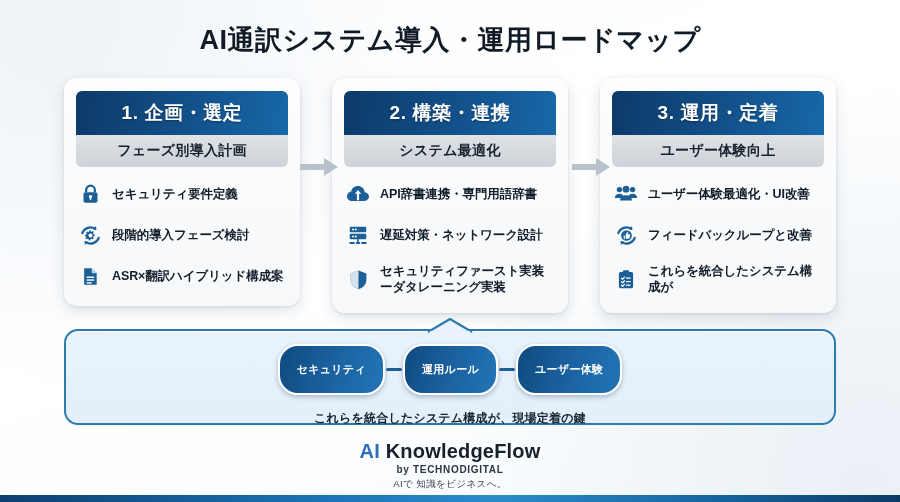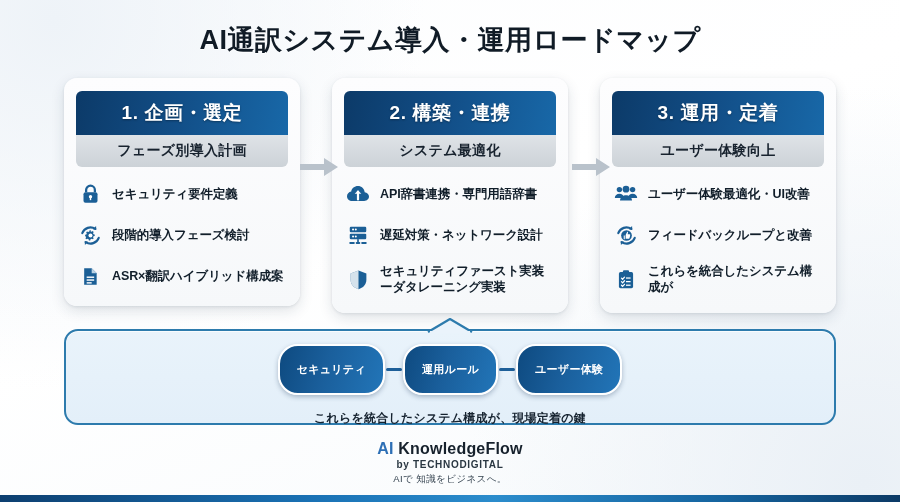--- a/index.html
+++ b/index.html
@@ -142,21 +142,21 @@
     font-size:12px;
     font-weight:bold;
     color:#15222f;
     margin-top:15px;
     letter-spacing:.2px;
   }
 
   
   .footer { text-align:center; margin-top:15px; }
   .brand {
-    font-size:16px;
+    font-size:20px;
     font-weight:bold;
     letter-spacing:.2px;
     color:#16212c;
   }
   .brand .ai { color:#2d6fb5; }
   .by {
     font-size:10px;
     font-weight:bold;
     color:#2a3742;
     letter-spacing:.7px;

